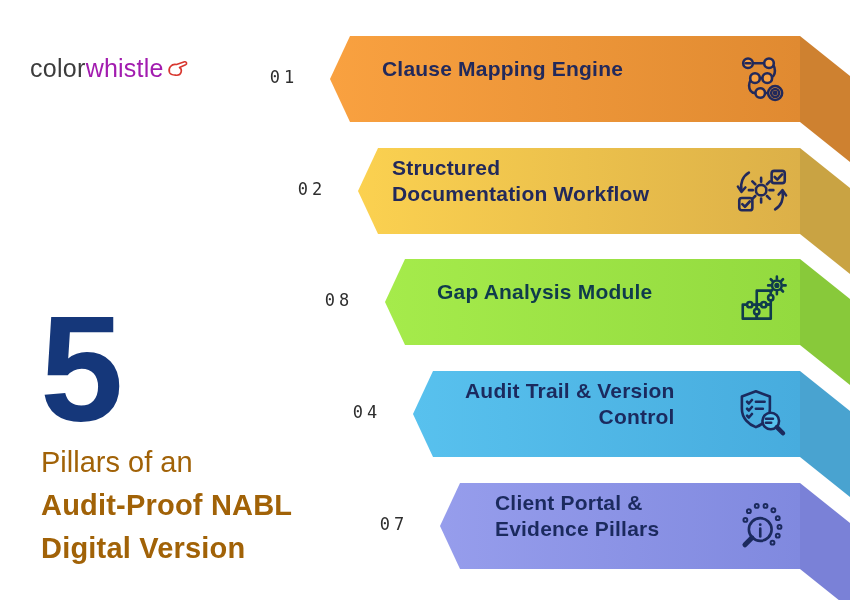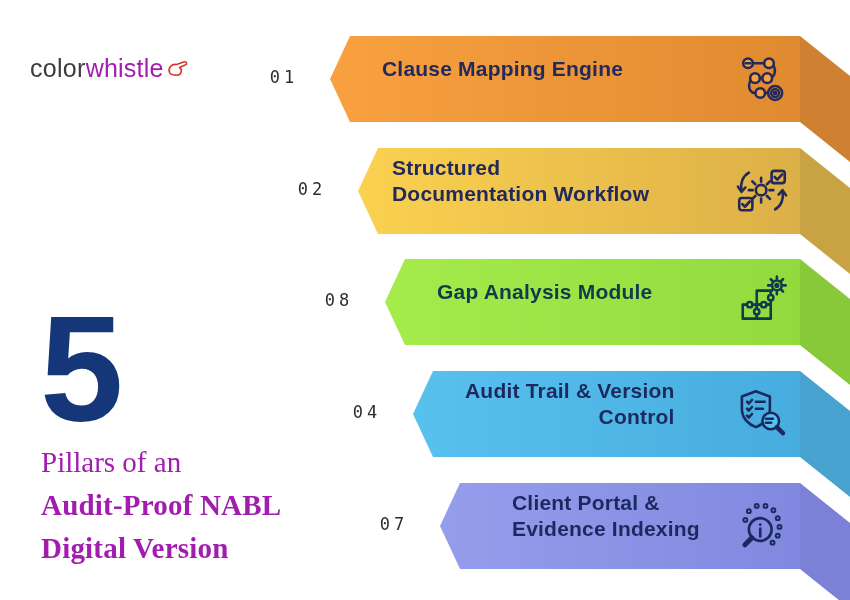--- a/index.html
+++ b/index.html
@@ -7,21 +7,21 @@
   .stage{position:relative;width:850px;height:600px;overflow:hidden;background:#fff;}
 
   
   .logo{position:absolute;left:30px;top:56px;display:flex;align-items:center;font-size:25px;line-height:1;text-align:center;}
   .logo-light{font-weight:300;color:#3c3c3c;letter-spacing:.3px;}
   .logo-bold{font-weight:400;color:#a21caf;letter-spacing:.2px;}
   .logo-whistle{margin-left:3px;display:inline-flex;}
 
   
   .big-number{position:absolute;left:40px;top:294px;font-size:150px;font-weight:700;line-height:1;letter-spacing:-2px;}
-  .headline{position:absolute;left:41px;top:441px;font-size:29px;line-height:43px;color:#a21caf;font-family:Liberation Serif, serif;}
+  .headline{position:absolute;left:41px;top:441px;font-size:29px;line-height:43px;color:#a16207;}
   .h-light{font-weight:400;}
   .h-bold{font-weight:700;letter-spacing:.2px;}
 
   
   .pillar{position:absolute;left:0;width:850px;height:126px;}
   .banner{position:absolute;top:0;display:block;}
   .pillar-number{position:absolute;top:31px;width:56px;text-align:center;
     font-family:"DejaVu Sans Mono",monospace;font-size:17px;letter-spacing:4px;color:#2e2e2e;}
   .pillar-text{position:absolute;top:0;height:66px;display:flex;flex-direction:column;justify-content:center;
     font-weight:700;font-size:21px;line-height:26px;color:var(--ink);letter-spacing:.2px;}
@@ -183,23 +183,23 @@
       <defs>
           <linearGradient class="g" id="g4" x1="0" y1="0" x2="1" y2="0">
             <stop offset="0" stop-color="#969DEC"></stop>
             <stop offset="1" stop-color="#8089DF"></stop>
           </linearGradient>
         </defs>
       <polygon class="main-poly" fill="url(#g4)" points="20,0 360,0 360,86 20,86 0,43"></polygon>
         <polygon class="fold-poly" points="360,0 410,40 410,126 360,86" fill="#7A81D7"></polygon>
     </svg>
     <div class="pillar-number" style="left: 366px;">07</div>
-    <div class="pillar-text" style="left: 512px;">
+    <div class="pillar-text" style="left: 495px;">
       <span class="t1">Client Portal &amp;</span>
-      <span class="t2">Evidence Indexing</span>
+      <span class="t2">Evidence Pillars</span>
     </div>
     <div class="pillar-icon">
       <svg viewBox="0 0 64 64" fill="none" stroke="currentColor" stroke-width="2.6" stroke-linecap="round" stroke-linejoin="round">
         <circle cx="30" cy="36" r="13"></circle>
         <circle cx="30" cy="30.5" r="1.6" fill="currentColor" stroke="none"></circle>
         <path d="M30 35 V44"></path>
         <path d="M20.5 45.5 L12.5 53.5" stroke-width="5"></path>
         <g stroke-width="2">
           <circle cx="13" cy="25" r="2.2"></circle>
             <circle cx="17" cy="15" r="2.2"></circle>

